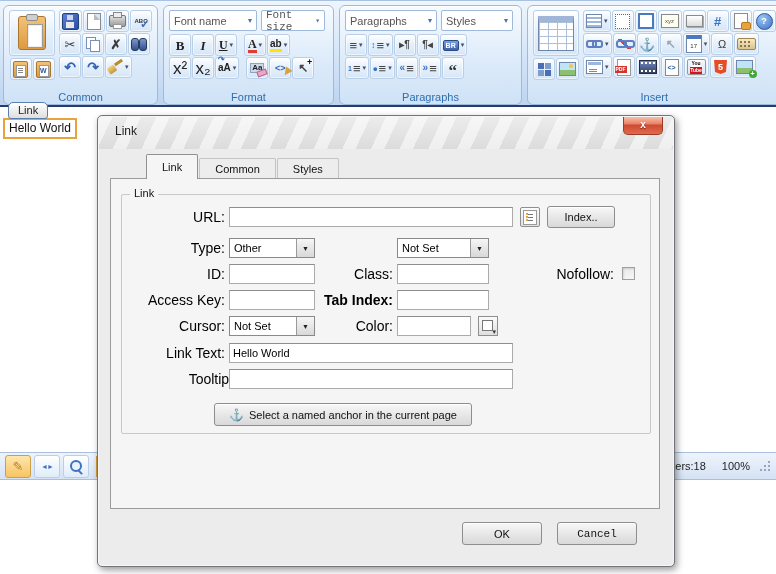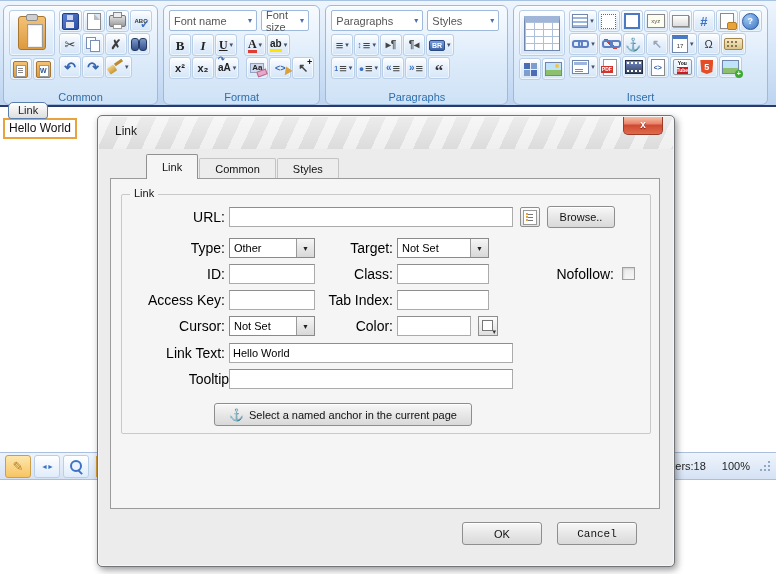--- a/index.html
+++ b/index.html
@@ -87,21 +87,21 @@
   .i-brush-icon::after{content:"";position:absolute;left:0;bottom:1px;width:8px;height:7px;
     background:linear-gradient(#f2d08a,#c8962f);border-radius:1px;transform:rotate(-35deg);}
   .i-bold-icon{font-family:"Liberation Serif",serif;font-weight:bold;font-size:13px;color:#222;}
   .i-italic-icon{font-family:"Liberation Serif",serif;font-style:italic;font-weight:bold;font-size:13px;color:#222;}
   .i-underline-icon{font-family:"Liberation Serif",serif;font-weight:bold;font-size:12px;
     text-decoration:underline;color:#222;}
   .i-font-color-icon{font-family:"Liberation Serif",serif;font-weight:bold;font-size:12px;color:#222;padding-bottom:3px;}
   .i-font-color-icon::after{content:"";position:absolute;left:0;right:0;bottom:0;height:3px;background:#e03c31;}
   .i-highlight-icon{font-size:10px;font-weight:bold;color:#222;padding-bottom:3px;}
   .i-highlight-icon::after{content:"";position:absolute;left:0;right:0;bottom:0;height:3px;background:#ffe400;}
-  .i-superscript-icon,.i-subscript-icon{font-weight:bold;font-size:11px;color:#222;}
+  .i-superscript-icon,.i-subscript-icon{font-weight:normal;font-size:17px;color:#222;}
   .i-change-case-icon{font-weight:bold;font-size:10px;color:#222;}
   .i-change-case-icon::before{content:"↷";position:absolute;top:-7px;left:0;font-size:8px;color:#3564b0;}
   .i-strip-format-icon{font-size:8px;font-weight:bold;color:#222;background:#cfd8ea;
     border:1px solid #8fa3c4;padding:0 1px;}
   .i-strip-format-icon::after{content:"";position:absolute;right:-4px;bottom:-4px;width:8px;height:4px;
     background:#eba6c8;border:1px solid #b06a8a;transform:rotate(-20deg);}
   .i-clean-code-icon{font-size:9px;font-weight:bold;color:#3564b0;}
   .i-clean-code-icon::after{content:"";position:absolute;right:-5px;bottom:-3px;width:0;height:0;
     border-left:4px solid transparent;border-right:4px solid transparent;
     border-top:8px solid #d9a23c;transform:rotate(35deg);}
@@ -334,21 +334,21 @@
       <div class="tglabel">Common</div>
     </div>
     <div class="tgroup">
       <div class="tginner">
         <div class="trows">
           <div class="trow">
             <span class="tcombo" style="width: 88px;">
               <span>Font name</span>
               <span class="tcombo-a">▾</span>
             </span>
-            <span class="tcombo" style="width: 48px;">
+            <span class="tcombo" style="width: 64px; font-family: Liberation Mono, monospace;">
               <span>Font size</span>
               <span class="tcombo-a">▾</span>
             </span>
           </div>
           <div class="trow">
             <span class="tbtn">
               <span class="ico i-bold-icon">B</span>
             </span>
             <span class="tbtn">
               <span class="ico i-italic-icon">I</span>
@@ -583,43 +583,42 @@
 
   <div class="panel">
     <div class="fieldset">
       <span class="legend">Link</span>
 
       <span class="lab" style="left:3px;top:12px;width:100px;">URL:</span>
       <input class="txt" style="left: 107px; top: 12px; width: 284px;" value="">
       <span class="icon-btn" style="left:398px;top:12px;">
         <span class="i-tree-icon"></span>
       </span>
-      <span class="wbtn" style="left:425px;top:11px;width:68px;height:22px;">Browse..</span>
+      <span class="wbtn" style="left:425px;top:11px;width:68px;height:22px;">Index..</span>
 
       <span class="lab" style="left:3px;top:43px;width:100px;">Type:</span>
       <span class="combo" style="left:107px;top:43px;width:86px;justify-content:center;">
         <span class="combo-val">Other</span>
         <span class="combo-btn">▼</span>
       </span>
-      <span class="lab" style="left:171px;top:43px;width:100px;">Target:</span>
       <span class="combo" style="left:275px;top:43px;width:92px;">
         <span class="combo-val">Not Set</span>
         <span class="combo-btn">▼</span>
       </span>
 
       <span class="lab" style="left:3px;top:69px;width:100px;">ID:</span>
       <input class="txt" style="left: 107px; top: 69px; width: 86px;" value="">
       <span class="lab" style="left:171px;top:69px;width:100px;">Class:</span>
       <input class="txt" style="left: 275px; top: 69px; width: 92px;" value="">
       <span class="lab" style="left:392px;top:69px;width:100px;">Nofollow:</span>
       <span class="checkbox" style="left:500px;top:72px;"></span>
 
       <span class="lab" style="left:3px;top:95px;width:100px;">Access Key:</span>
       <input class="txt" style="left: 107px; top: 95px; width: 86px;" value="">
-      <span class="lab" style="left:171px;top:95px;width:100px;">Tab Index:</span>
+      <span class="lab" style="left:171px;top:95px;width:100px;font-weight:bold;">Tab Index:</span>
       <input class="txt" style="left: 275px; top: 95px; width: 92px;" value="">
 
       <span class="lab" style="left:3px;top:121px;width:100px;">Cursor:</span>
       <span class="combo" style="left:107px;top:121px;width:86px;">
         <span class="combo-val">Not Set</span>
         <span class="combo-btn">▼</span>
       </span>
       <span class="lab" style="left:171px;top:121px;width:100px;">Color:</span>
       <input class="txt" style="left: 275px; top: 121px; width: 74px;" value="">
       <span class="color-btn" style="left:356px;top:121px;"></span>

